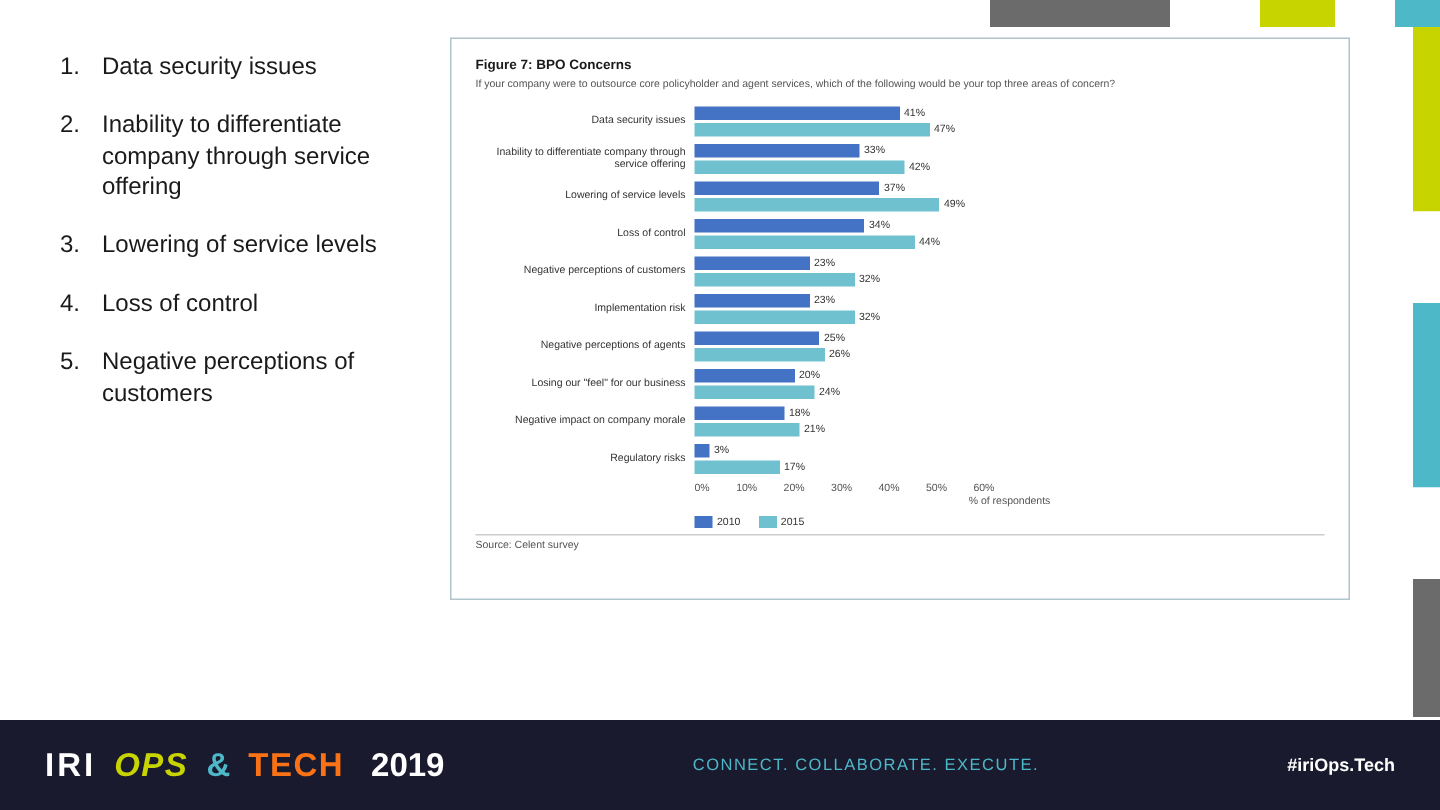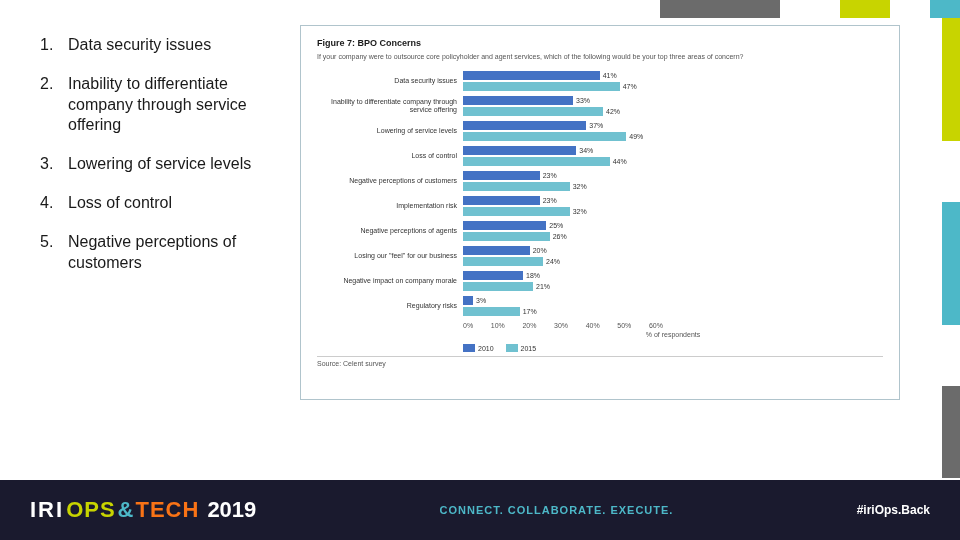--- a/index.html
+++ b/index.html
@@ -218,35 +218,36 @@
       background: #1a1a2e;
       display: flex;
       align-items: center;
       justify-content: space-between;
       padding: 0 30px;
     }
 
     .footer-logo {
       display: flex;
       align-items: flex-end;
-      gap: 2px;
+      gap: 12px;
     }
 
     .logo-iri {
       font-size: 22px;
       font-weight: 900;
       color: #ffffff;
       letter-spacing: 2px;
     }
 
     .logo-ops {
       font-size: 22px;
       font-weight: 900;
       color: #c8d400;
       letter-spacing: 1px;
+      font-style: italic;
     }
 
     .logo-ampersand {
       font-size: 22px;
       font-weight: 900;
       color: #4db8c8;
     }
 
     .logo-tech {
       font-size: 22px;
@@ -258,21 +259,21 @@
     .logo-year {
       font-size: 22px;
       font-weight: 900;
       color: #ffffff;
       margin-left: 6px;
     }
 
     .footer-tagline {
       font-size: 11px;
       color: #4db8c8;
-      font-weight: 700;
+      font-weight: 400;
       letter-spacing: 1px;
       text-align: center;
     }
 
     .footer-hashtag {
       font-size: 12px;
       color: #ffffff;
       font-weight: 600;
     }
   </style>
@@ -488,14 +489,14 @@
 
 <div class="footer">
   <div class="footer-logo">
     <span class="logo-iri">IRI</span>
     <span class="logo-ops">OPS</span>
     <span class="logo-ampersand">&amp;</span>
     <span class="logo-tech">TECH</span>
     <span class="logo-year">2019</span>
   </div>
   <div class="footer-tagline">CONNECT. COLLABORATE. EXECUTE.</div>
-  <div class="footer-hashtag">#iriOps.Back</div>
+  <div class="footer-hashtag">#iriOps.Tech</div>
 </div>
 
 </body></html>

